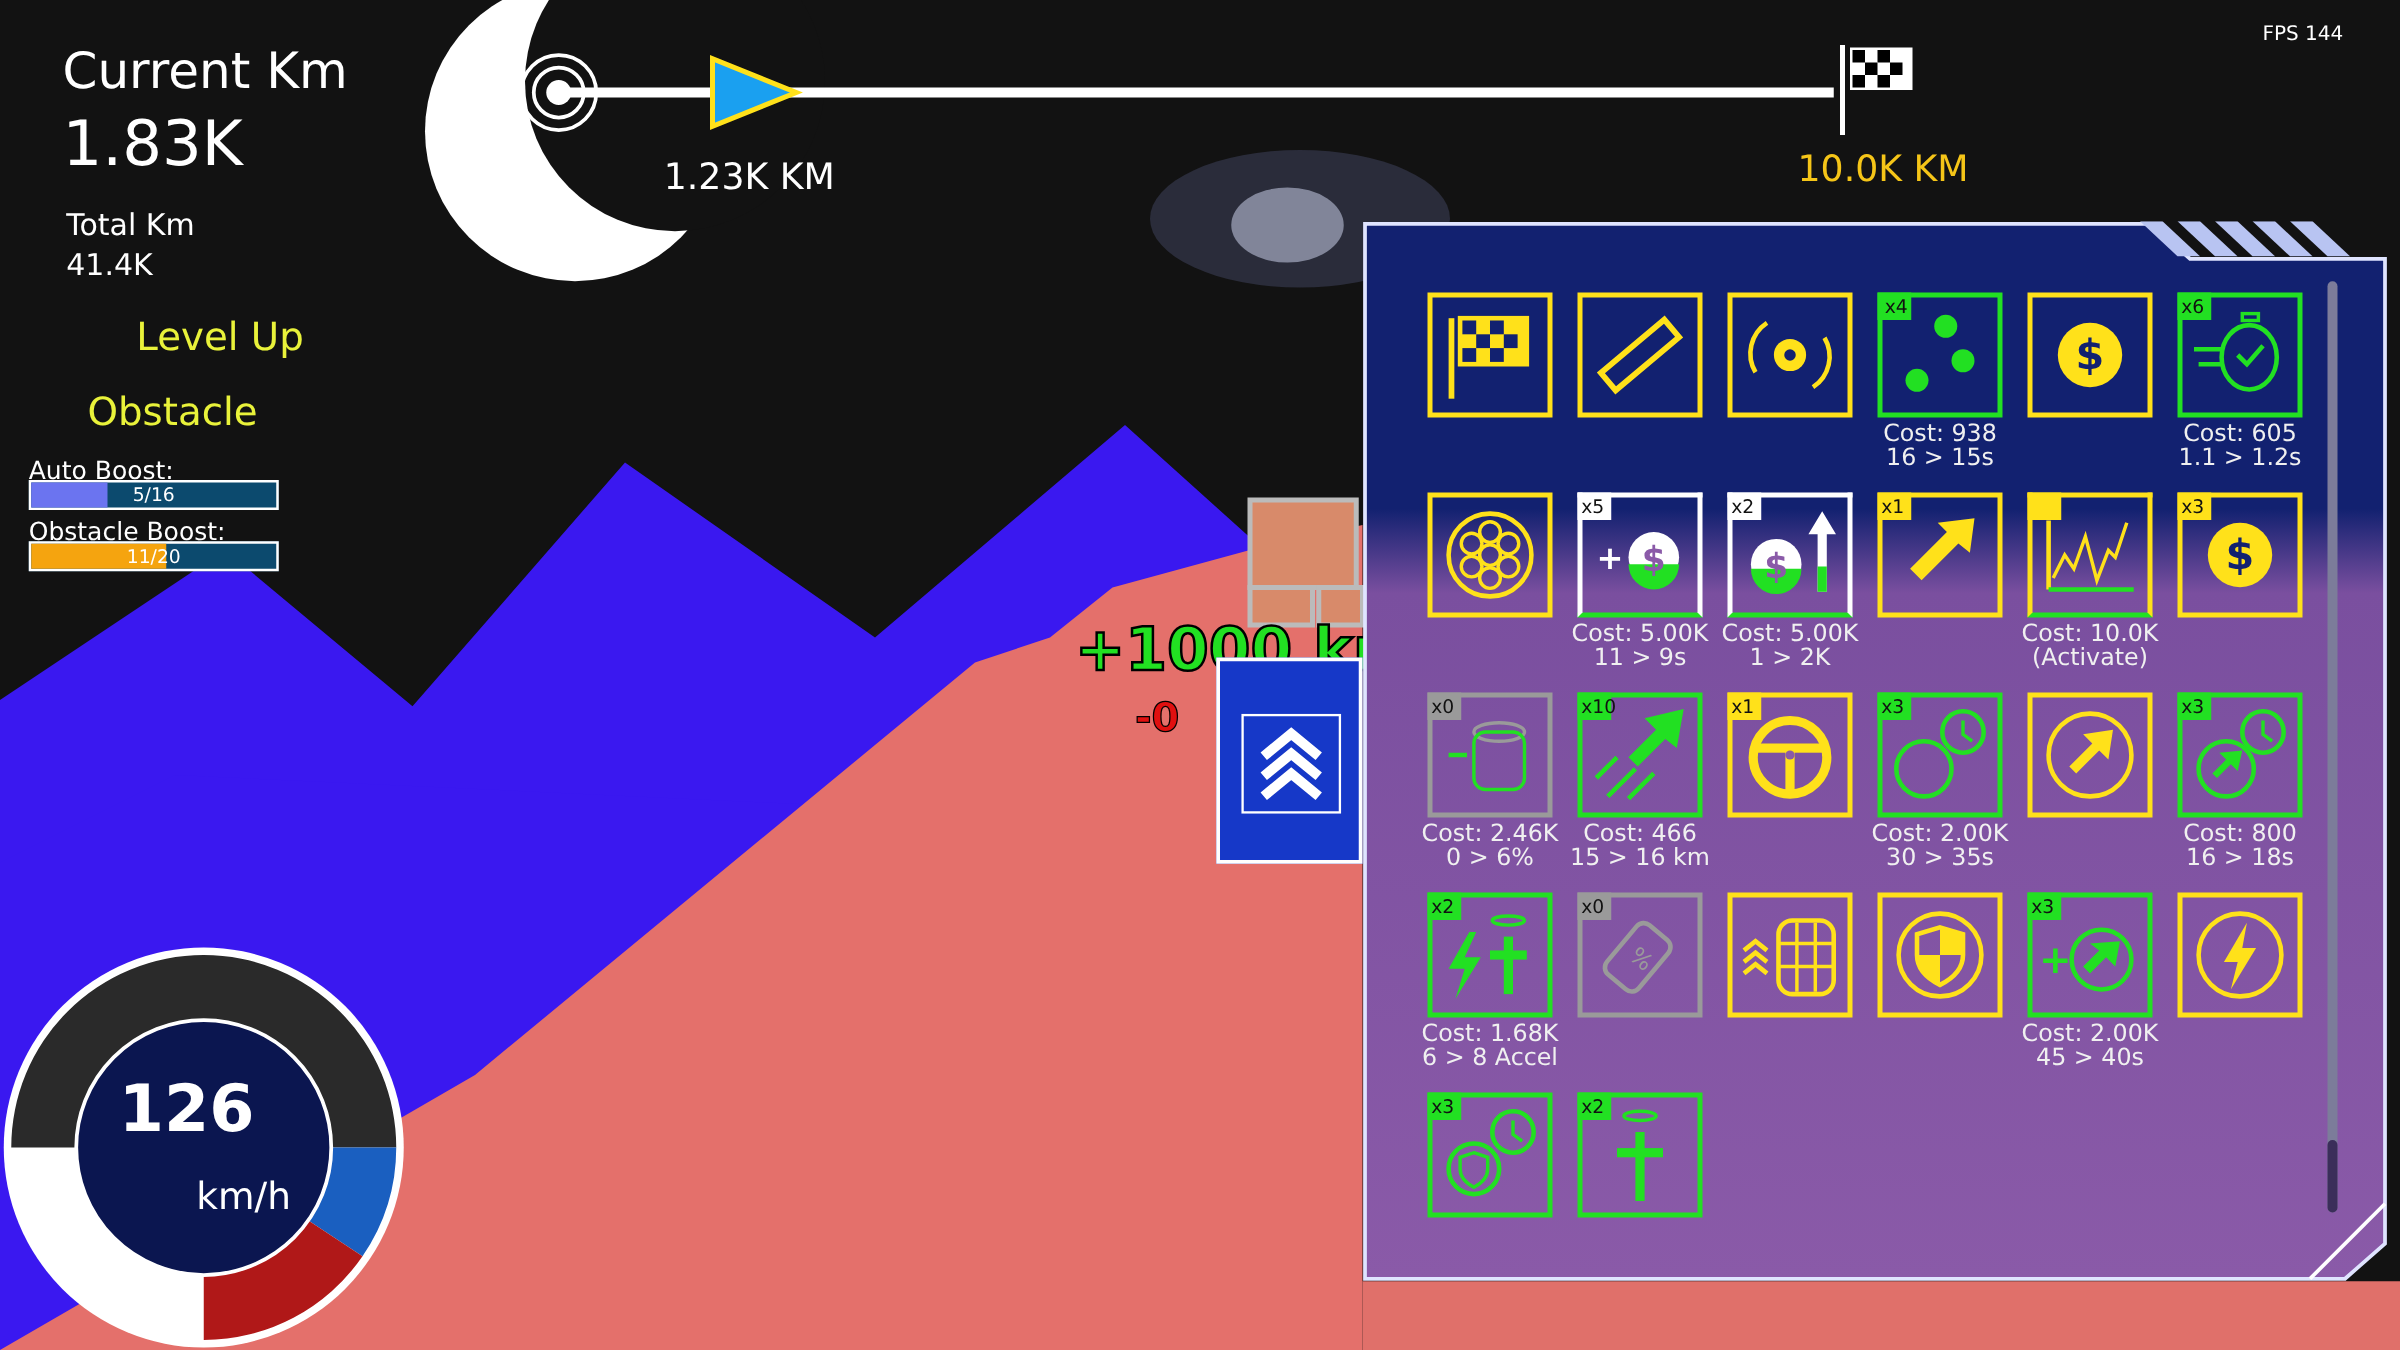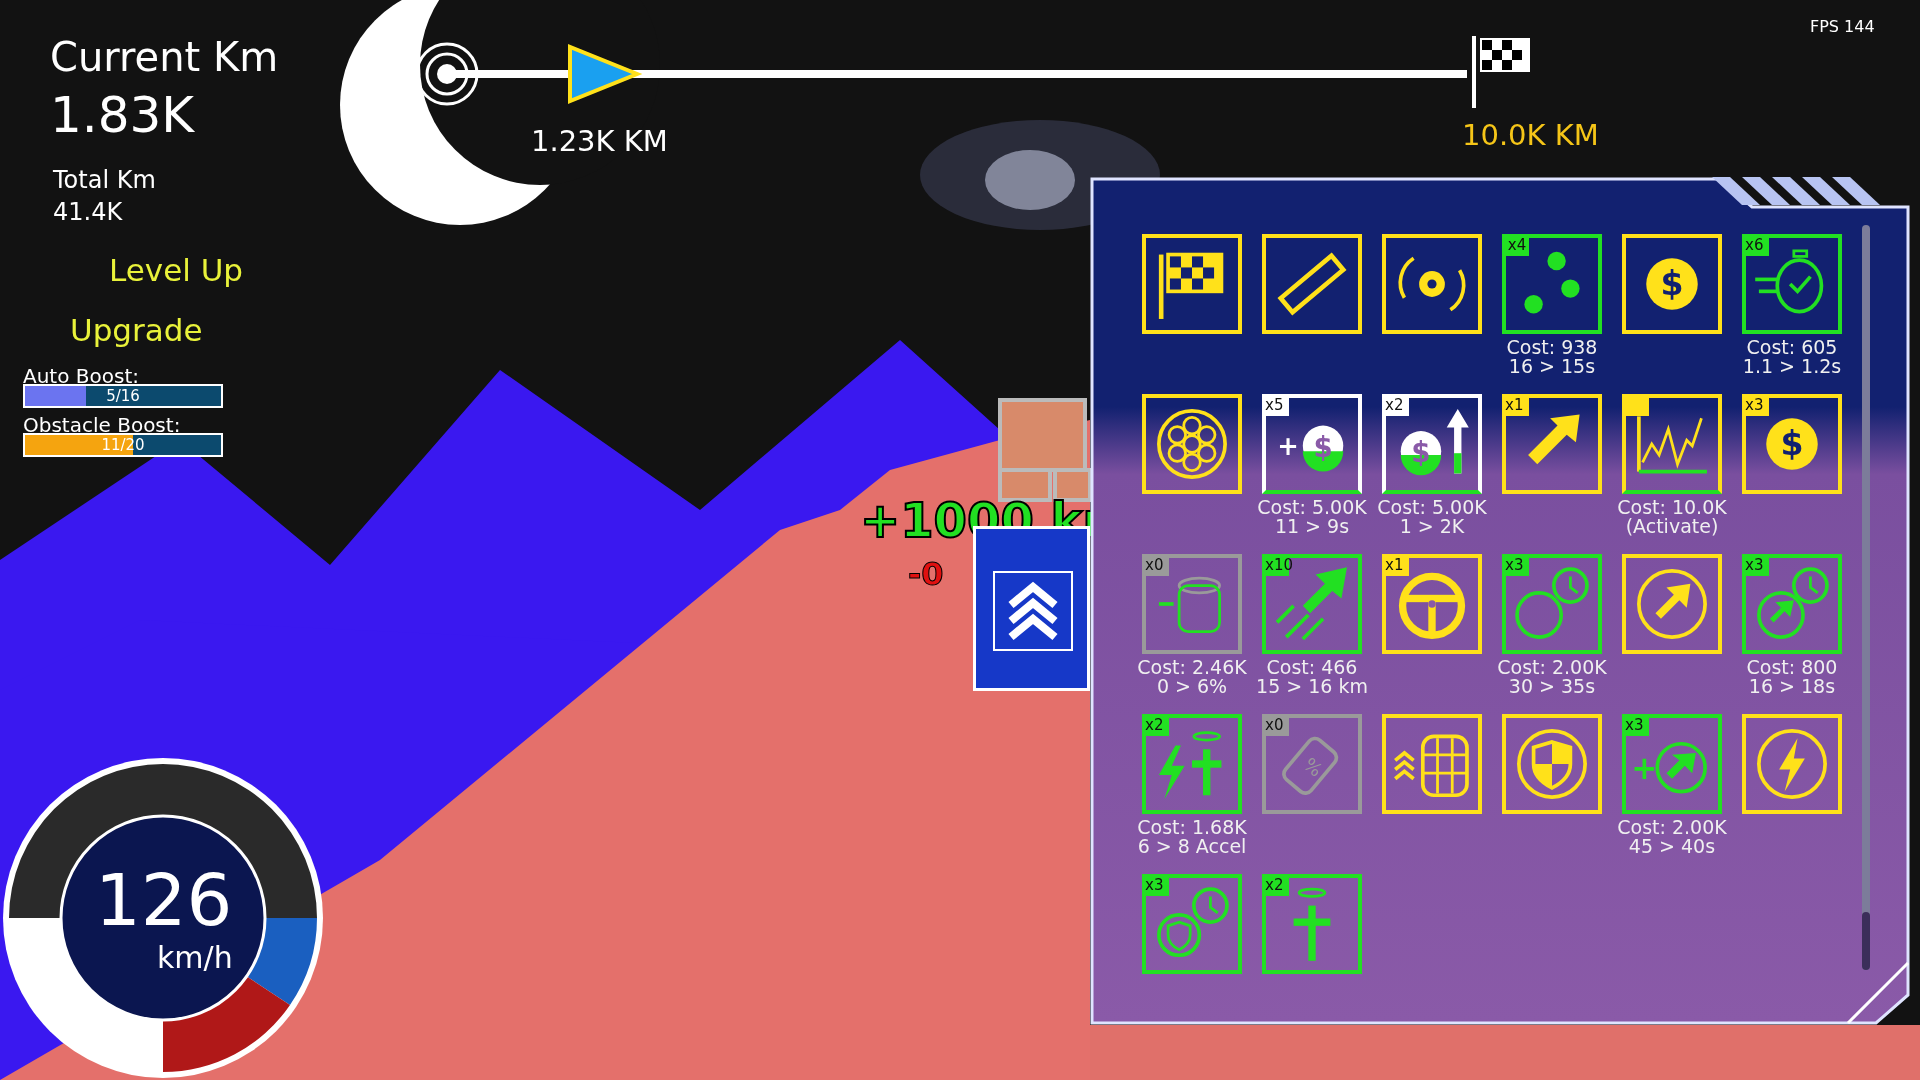--- a/index.html
+++ b/index.html
@@ -43,21 +43,21 @@
     <rect x="1000" y="470" width="50" height="30" fill="#d88a6a" stroke="#bbb" stroke-width="4"></rect>
     <rect x="1055" y="470" width="35" height="30" fill="#d88a6a" stroke="#bbb" stroke-width="4"></rect>
   </g>
 </svg>
 
 <div class="hud-text" style="left:50px; top:34px; font-size:40px;">Current Km</div>
 <div class="hud-text" style="left:50px; top:86px; font-size:50px;">1.83K</div>
 <div class="hud-text" style="left:53px; top:166px; font-size:24px;">Total Km</div>
 <div class="hud-text" style="left:53px; top:198px; font-size:24px;">41.4K</div>
 <div class="hud-text yellow" style="left:70px; top:252px; font-size:31px; cursor:pointer;margin-left:39px;">Level Up</div>
-<div class="hud-text yellow" style="left:70px; top:312px; font-size:31px; cursor:pointer;">Upgrade</div>
+<div class="hud-text yellow" style="left:70px; top:312px; font-size:31px; cursor:pointer;">Obstacle</div>
 
 <div class="bar-label" style="top:364px;">Auto Boost:</div>
 <div class="bar" style="top:384px;">
   <div class="fill" style="width:31%; background:#6b74f0;"></div>
   <div class="txt">5/16</div>
 </div>
 <div class="bar-label" style="top:413px;">Obstacle Boost:</div>
 <div class="bar" style="top:433px;">
   <div class="fill" style="width:55%; background:#f5a40f;"></div>
   <div class="txt">11/20</div>
@@ -78,21 +78,21 @@
     <rect x="1080" y="8" width="50" height="34" fill="#fff"></rect>
     <rect x="1082" y="10" width="10" height="10" fill="#000"></rect>
     <rect x="1102" y="10" width="10" height="10" fill="#000"></rect>
     <rect x="1092" y="20" width="10" height="10" fill="#000"></rect>
     <rect x="1112" y="20" width="10" height="10" fill="#000"></rect>
     <rect x="1082" y="30" width="10" height="10" fill="#000"></rect>
     <rect x="1102" y="30" width="10" height="10" fill="#000"></rect>
   </g>
 </svg>
 <div class="hud-text" style="left:531px; top:124px; font-size:29px;">1.23K KM</div>
-<div class="hud-text" style="left:1438px; top:118px; font-size:29px; color:#f5c518;margin-left:24px;">10.0K KM</div>
+<div class="hud-text" style="left:1438px; top:118px; font-size:29px; color:#f5c518;">10.0K KM</div>
 <div class="hud-text" style="left:1810px; top:17px; font-size:16px;">FPS 144</div>
 
 <div class="hud-text" style="left:860px; top:492px; font-size:48px; font-weight:bold; color:#22e022; -webkit-text-stroke:2px #000;">+1000 km</div>
 <div class="hud-text" style="left:908px; top:555px; font-size:32px; font-weight:bold; color:#e01010; -webkit-text-stroke:1px #000;">-0</div>
 
 <div style="position:absolute; left:973px; top:526px; width:117px; height:165px; background:#1638c8; border:3px solid #fff; box-sizing:border-box;">
   <svg style="position:absolute; left:17px; top:42px;" width="80" height="80">
     <rect x="1" y="1" width="78" height="78" fill="none" stroke="#fff" stroke-width="2"></rect>
     <polyline points="18,34 40,16 62,34" fill="none" stroke="#fff" stroke-width="8"></polyline>
     <polyline points="18,50 40,32 62,50" fill="none" stroke="#fff" stroke-width="8"></polyline>
@@ -100,21 +100,21 @@
   </svg>
 </div>
 
 <svg style="position:absolute; left:0; top:755px;" width="330" height="325">
   <circle cx="163" cy="163" r="160" fill="#fff"></circle>
   <path d="M 9 163 A 154 154 0 0 1 317 163 L 250 163 A 87 87 0 0 0 76 163 Z" fill="#2a2a2a"></path>
   <path d="M 317 163 A 154 154 0 0 1 290 250 L 234 213 A 87 87 0 0 0 250 163 Z" fill="#1a5fc0"></path>
   <path d="M 290 250 A 154 154 0 0 1 163 317 L 163 250 A 87 87 0 0 0 234 213 Z" fill="#b01818"></path>
   <circle cx="163" cy="163" r="102" fill="#0b1650" stroke="#fff" stroke-width="3"></circle>
 </svg>
-<div class="hud-text" style="left:95px; top:858px; font-size:72px;">126</div>
+<div class="hud-text" style="left:95px; top:858px; font-size:52px;font-weight:bold;">126</div>
 <div class="hud-text" style="left:157px; top:940px; font-size:30px;">km/h</div>
 
 <div class="panel">
   <svg width="820" height="848" style="position:absolute; left:0; top:0;">
     <defs>
       <linearGradient id="pg" x1="0" y1="0" x2="0" y2="1">
         <stop offset="0" stop-color="#122170"></stop>
         <stop offset="0.27" stop-color="#122170"></stop>
         <stop offset="0.35" stop-color="#7a4f9f"></stop>
         <stop offset="1" stop-color="#8a5aa8"></stop>

